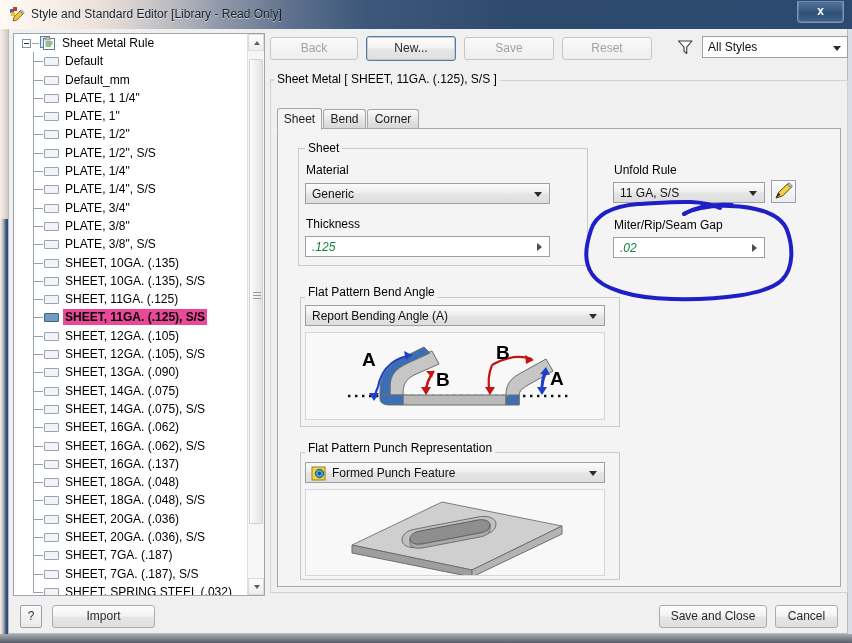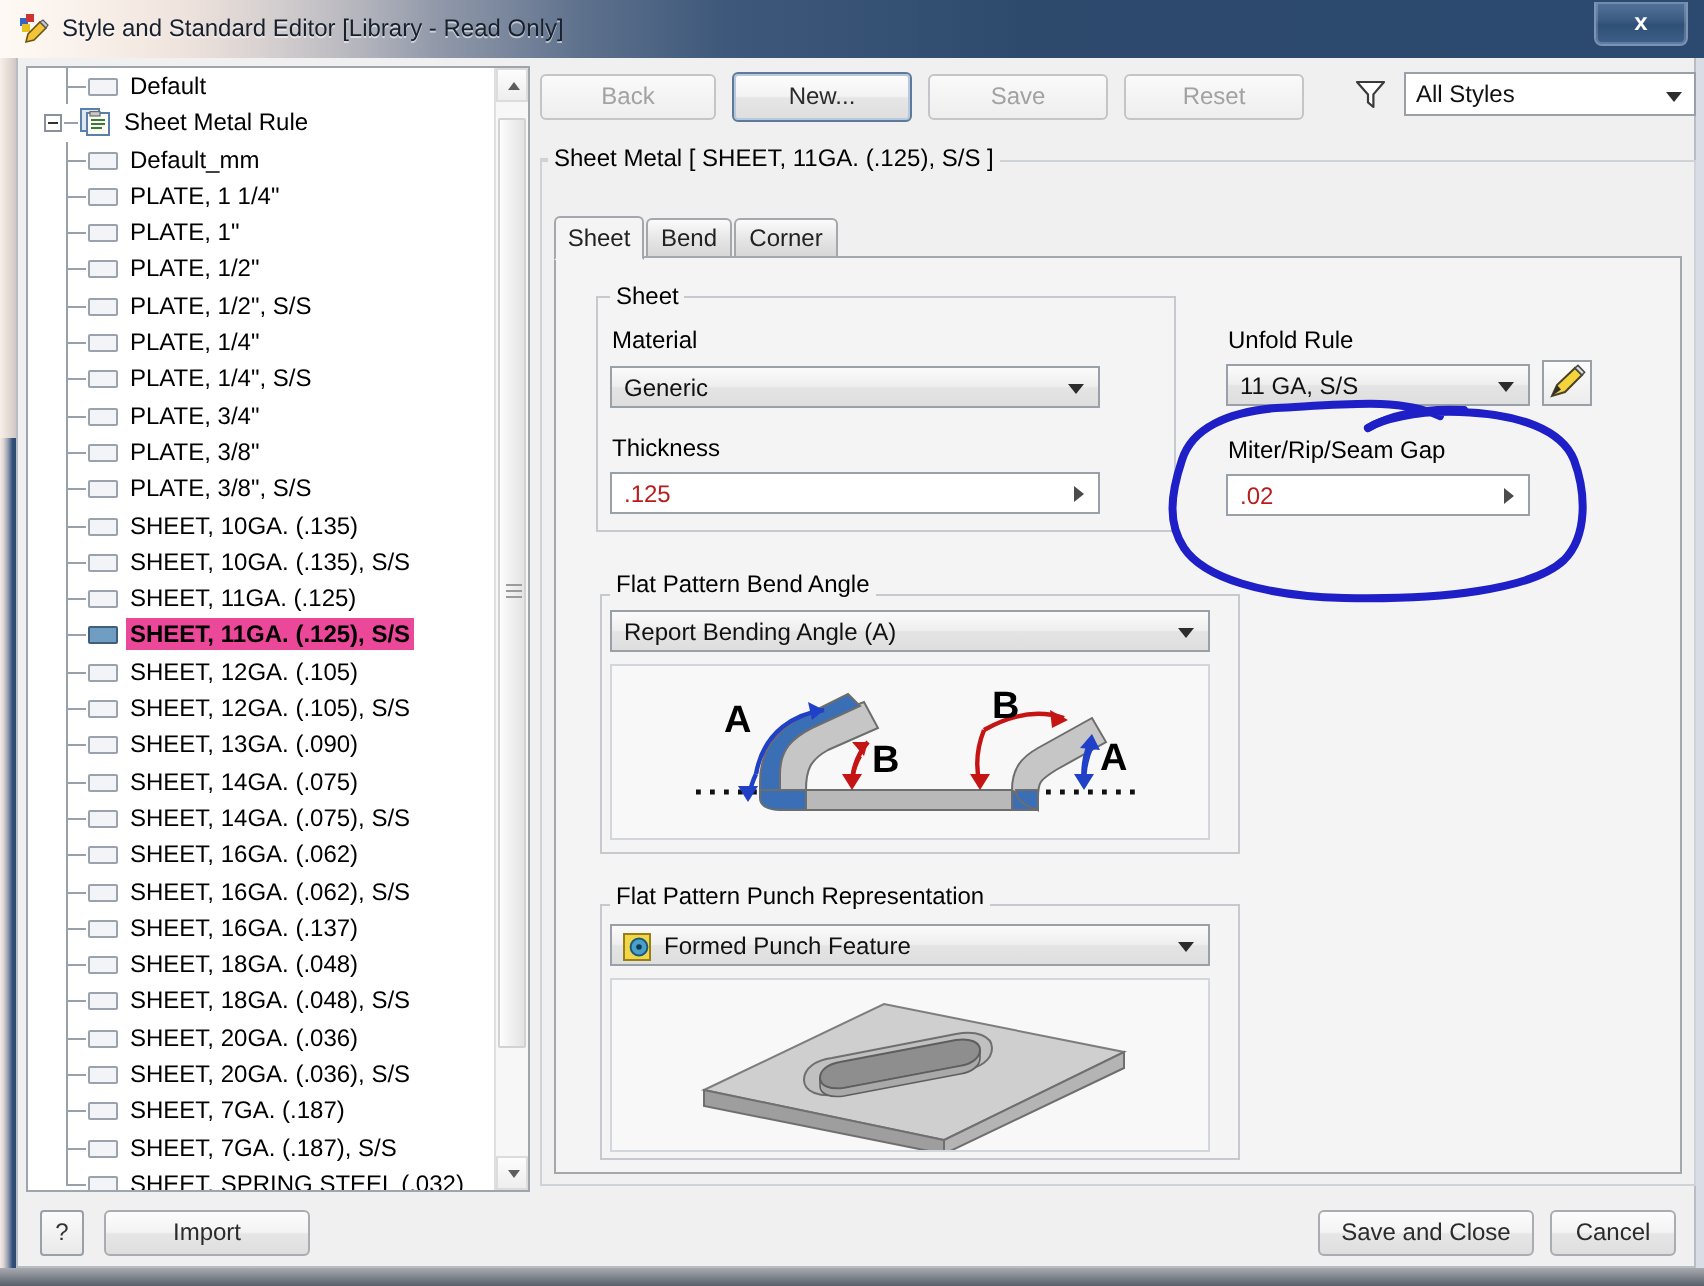--- a/index.html
+++ b/index.html
@@ -174,21 +174,21 @@
     border:1px solid #9aa0a8;cursor:pointer;
   }
   .combo .ctxt{position:absolute;left:6px;top:3px;font-size:12px;color:#111;}
   .combo .carr{
     position:absolute;right:7px;top:8px;width:0;height:0;
     border-left:4px solid transparent;border-right:4px solid transparent;border-top:5px solid #2c2c2c;
   }
   .spin{
     position:absolute;height:21px;box-sizing:border-box;background:#ffffff;border:1px solid #9aa0a8;cursor:text;
   }
-  .spin .stxt{position:absolute;left:6px;top:3px;font-size:12px;color:#b91c1c;}
+  .spin .stxt{position:absolute;left:6px;top:3px;font-size:12px;color:#15803d;font-style:italic;}
   .spin .sarr{
     position:absolute;right:7px;top:6px;width:0;height:0;
     border-top:4px solid transparent;border-bottom:4px solid transparent;border-left:5px solid #4b4b4b;
   }
   .pencil-btn{
     position:absolute;left:771px;top:180px;width:25px;height:23px;box-sizing:border-box;
     background:linear-gradient(to bottom,#fcfcfc,#ececec);border:1px solid #9aa0a8;cursor:pointer;
   }
   .preview{
     position:absolute;background:#f8f8f8;border:1px solid #d3d6da;box-sizing:border-box;overflow:hidden;
@@ -226,40 +226,40 @@
   </div>
 
   <div class="left-edge"></div>
   <div class="left-edge2"></div>
   <div class="bottom-edge"></div>
 
   <div class="client"></div>
 
   <div class="tree-panel">
     <div class="tree-inner" id="tree-inner">
-        <div class="tree-row">
-          <span class="vline" style="height:18.3px"></span>
-          <span class="hline"></span>
-          <span class="doc-ico"></span>
-          <span class="lbl">Default</span>
-        </div>
         <div class="tree-row root">
           <span class="expander"></span>
           <span class="root-hline"></span>
           <span class="root-ico"><svg width="16" height="15" viewBox="0 0 16 15">
               <rect x="0.5" y="0.5" width="9" height="11" fill="#dfe7f2" stroke="#5a7fa8"></rect>
               <rect x="3.5" y="2.5" width="11" height="11" fill="#fcfcf4" stroke="#5a7fa8"></rect>
               <rect x="5" y="1.8" width="5" height="2.2" fill="#c8c8c8" stroke="#6b6b6b" stroke-width="0.6"></rect>
               <g stroke="#3a7a3a" stroke-width="1">
                 <line x1="5.5" y1="6" x2="12.5" y2="6"></line>
                 <line x1="5.5" y1="8" x2="12.5" y2="8"></line>
                 <line x1="5.5" y1="10" x2="11" y2="10"></line>
               </g>
             </svg></span>
           <span class="lbl">Sheet Metal Rule</span>
+        </div>
+        <div class="tree-row">
+          <span class="vline" style="height:18.3px"></span>
+          <span class="hline"></span>
+          <span class="doc-ico"></span>
+          <span class="lbl">Default</span>
         </div>
         <div class="tree-row">
           <span class="vline" style="height:18.3px"></span>
           <span class="hline"></span>
           <span class="doc-ico"></span>
           <span class="lbl">Default_mm</span>
         </div>
         <div class="tree-row">
           <span class="vline" style="height:18.3px"></span>
           <span class="hline"></span>

